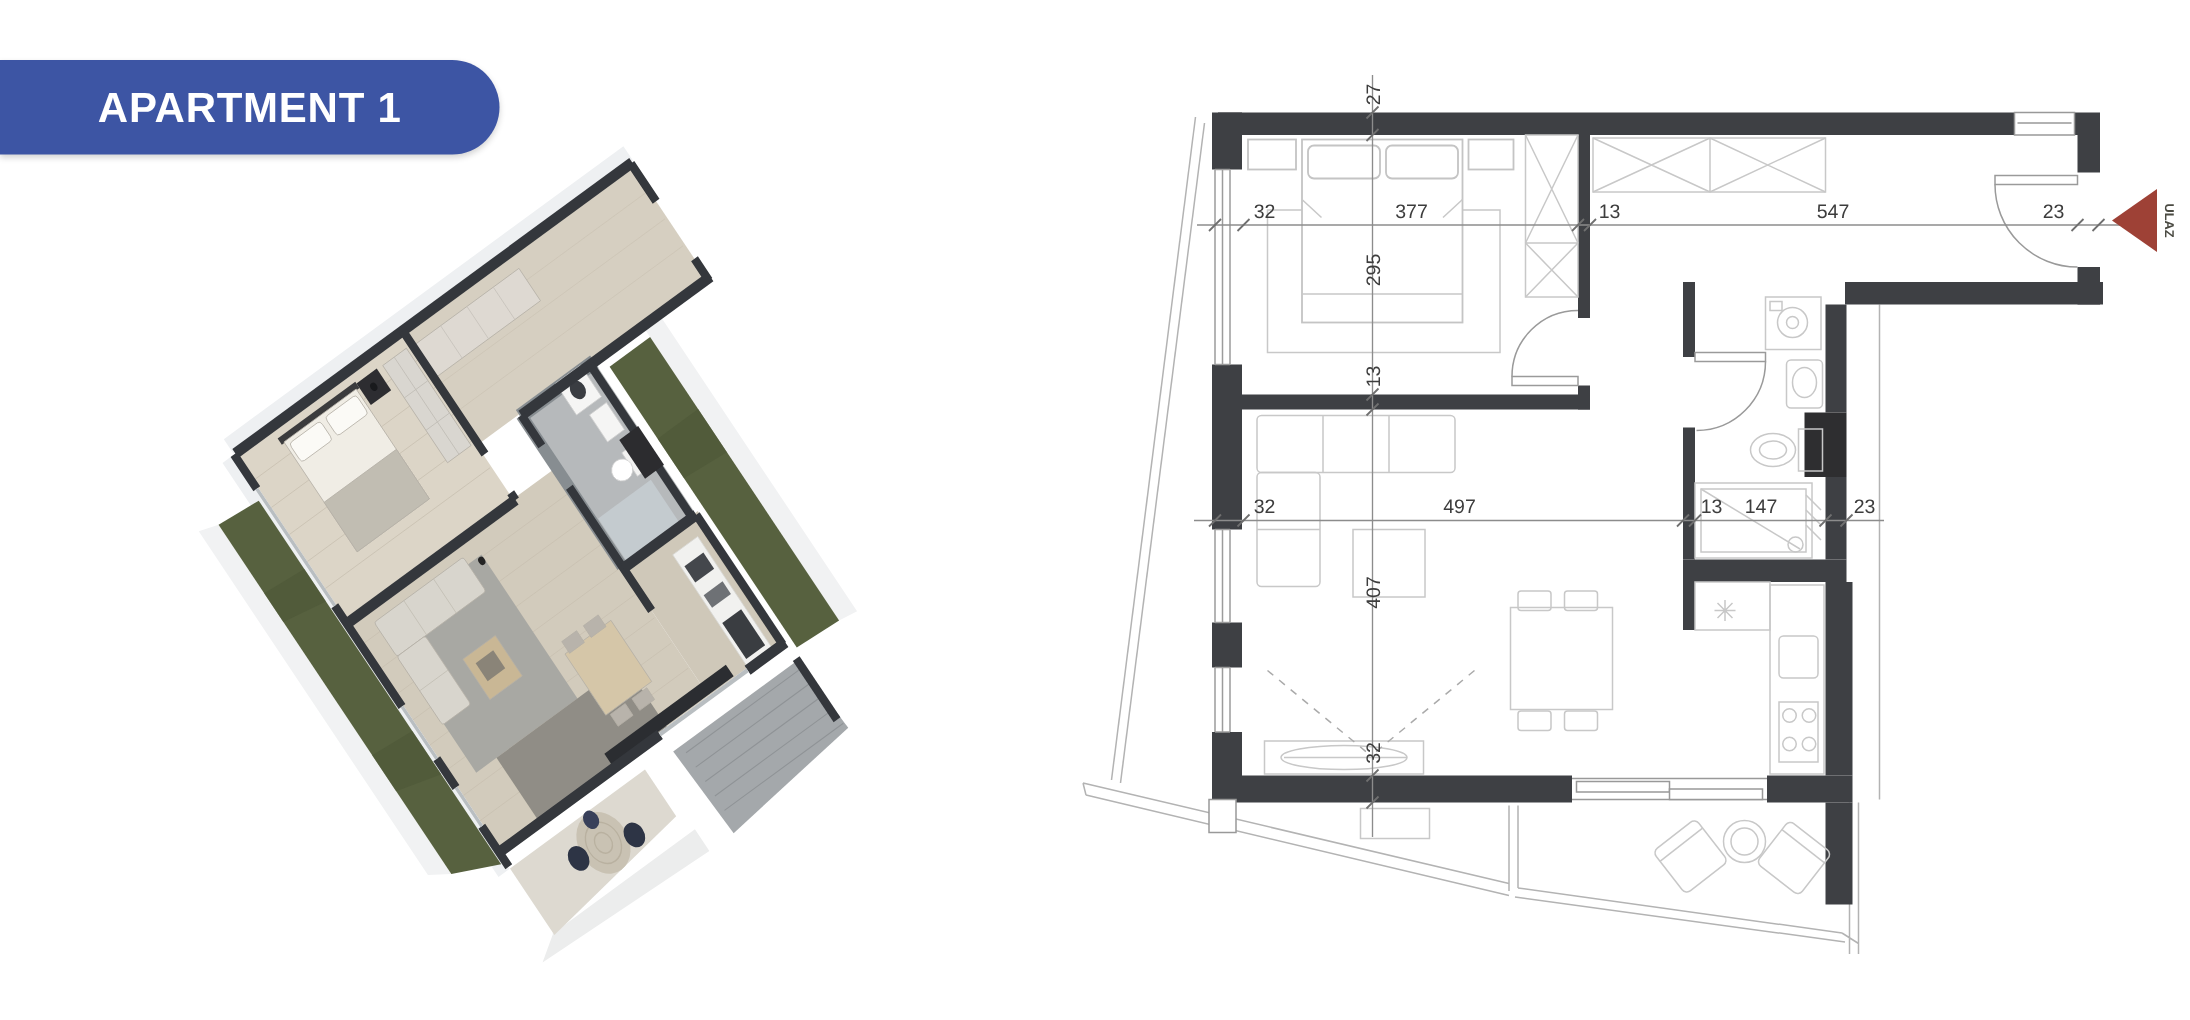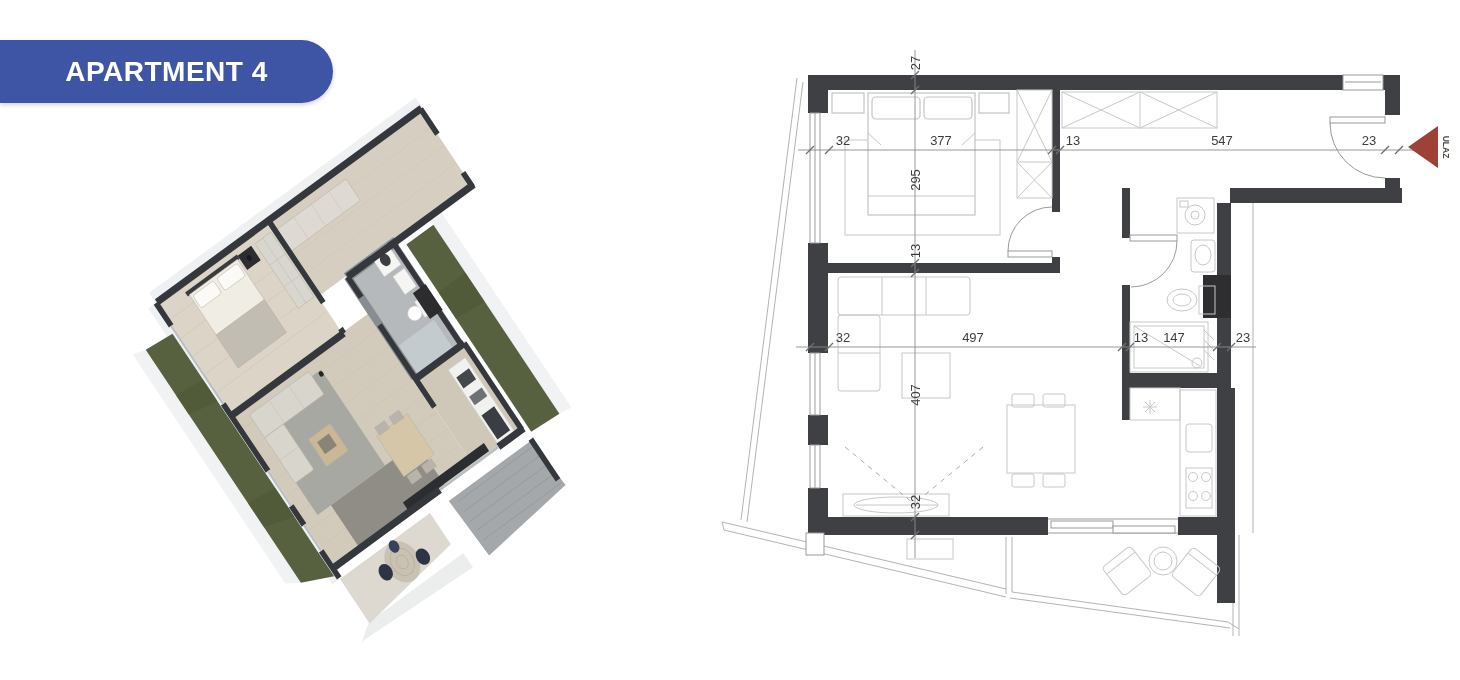--- a/index.html
+++ b/index.html
@@ -23,21 +23,21 @@
   .tick{stroke:#6f6f6f;stroke-width:1.2;}
   .dimtxt{fill:#3d3d3d;font-size:13px;font-family:"Liberation Sans",sans-serif;}
   .door{fill:none;stroke:#9a9a9a;stroke-width:1;}
 </style>
 </head>
 <body>
 
 <div id="stage">
 
   <div id="badge">
-    <span>APARTMENT 4</span>
+    <span>APARTMENT 1</span>
   </div>
 
   <svg id="plan3d" width="560" height="560" viewBox="0 0 560 560">
     <g transform="matrix(0.45,-0.33,0.40,0.60,26,218)">
 
       <g>
         <polygon points="-86,38 -62,44 -62,432 -86,420" fill="#f1f2f3"></polygon>
         <polygon points="492,133 516,133 516,458 492,455" fill="#f1f2f3"></polygon>
         <path d="M0,-9 L592,-9" stroke="#eef0f2" stroke-width="16" fill="none"></path>
         <path d="M-9,0 L-9,460" stroke="#eef0f2" stroke-width="16" fill="none"></path>

